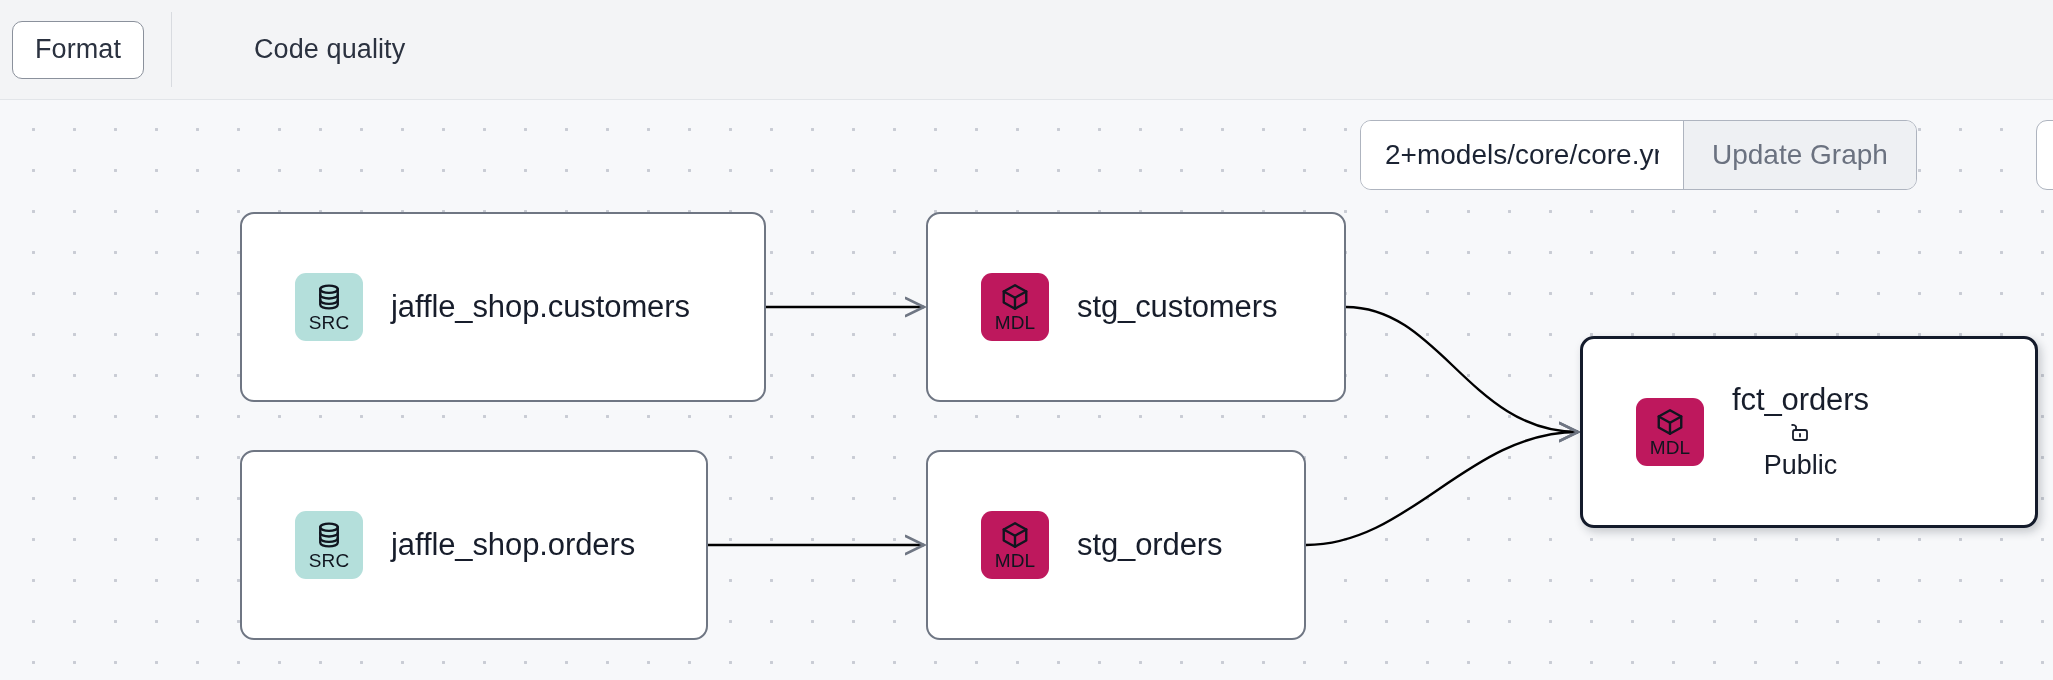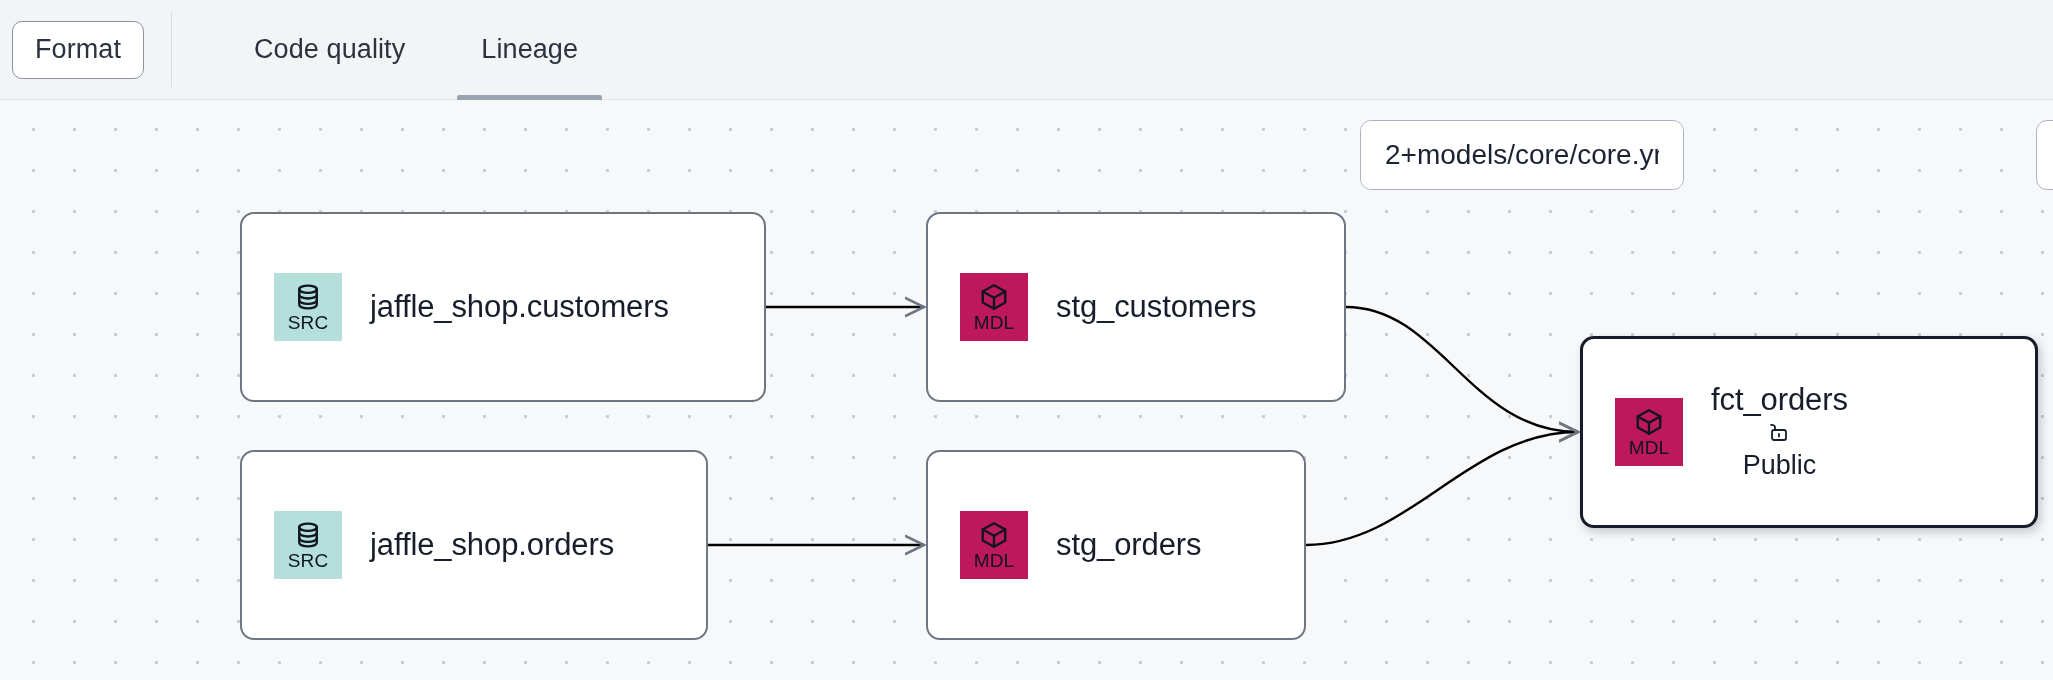--- a/index.html
+++ b/index.html
@@ -126,27 +126,28 @@
   }
 
   .node.selected {
     border: 3px solid #141b2b;
     box-shadow: 3px 4px 10px rgba(20,27,43,0.22);
   }
 
   .badge {
     width: 68px;
     height: 68px;
-    border-radius: 0;
+    border-radius: 11px;
     display: flex;
     flex-direction: column;
     align-items: center;
     justify-content: center;
     flex: 0 0 auto;
     gap: 1px;
+    margin-left: 21px;
   }
   .badge.src { background: #b4dfdb; }
   .badge.mdl { background: #be185d; }
 
   .badge svg { display: block; }
 
   .badge-text {
     font-size: 19px;
     color: #10151f;
     line-height: 1;
@@ -225,21 +226,20 @@
 <div id="app">
 
   <div class="toolbar">
 
     <div class="format-btn-wrap">
       <button class="format-btn">Format</button>
     </div>
 
     <div class="tabs">
       <button class="tab">Code quality</button>
-      <button class="tab active">Lineage</button>
     </div>
 
   </div>
 
   <div class="canvas">
 
     <svg class="edges-svg" viewBox="0 0 2053 580">
       <defs>
         <marker id="arrow" markerWidth="9" markerHeight="9" refX="8" refY="4.5" orient="auto" markerUnits="strokeWidth">
           <path d="M0,0.6 L8,4.5 L0,8.4" fill="none" stroke="#6f7683" stroke-width="1.1"></path>
@@ -330,18 +330,19 @@
             <path d="M8 11 V7.5 A4 4 0 0 0 4.2 6"></path>
             <path d="M12 15 v2.6"></path>
           </svg>
           <span>Public</span>
         </div>
       </div>
     </div>
 
     <div class="controls" style="left:1360px; top:20px;">
       <input class="selector-input" type="text" value="2+models/core/core.yml+2" style="">
+      <button class="update-graph-btn">Update Graph</button>
     </div>
 
     <div class="controls-secondary" style="left:2036px; top:20px;"></div>
 
   </div>
 </div>
 
 </body></html>

